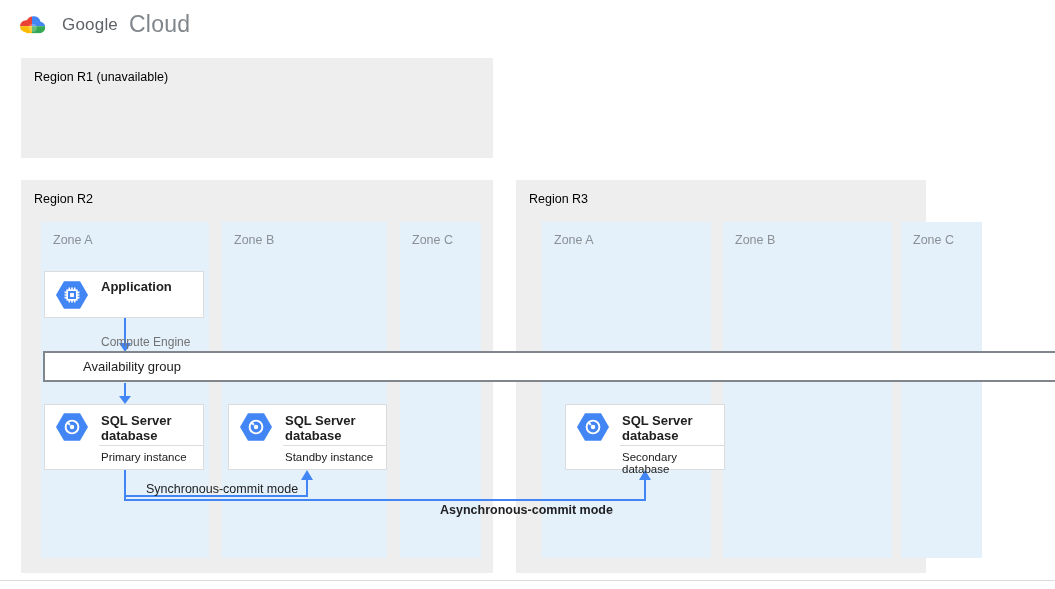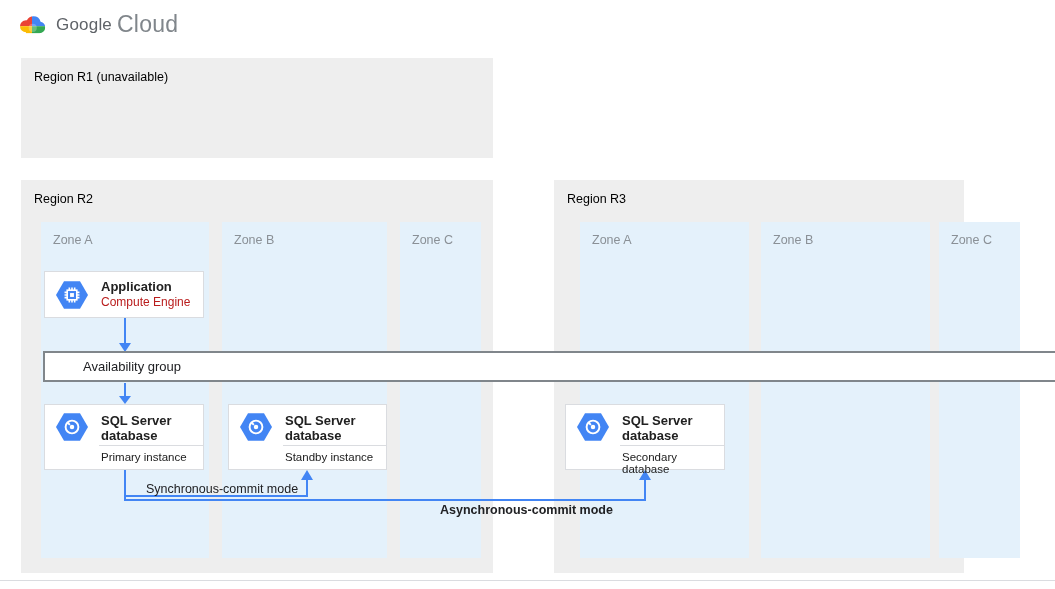--- a/index.html
+++ b/index.html
@@ -1,34 +1,34 @@
 <!DOCTYPE html>
 <html><head>
 <meta charset="utf-8">
 <style>
   html,body{margin:0;padding:0;background:#fff;}
   body{font-family:"Liberation Sans",sans-serif;-webkit-font-smoothing:antialiased;}
   .canvas{position:relative;width:1055px;height:589px;background:#ffffff;overflow:hidden;}
 
   
-  .logo{position:absolute;left:17px;top:11px;display:flex;align-items:center;gap:9px;}
+  .logo{position:absolute;left:17px;top:11px;display:flex;align-items:center;gap:15px;}
   .logo .brand{font-size:17px;color:#5f6368;font-weight:400;letter-spacing:.2px;}
   .logo .product{font-size:23px;color:#80868b;font-weight:400;letter-spacing:.2px;margin-left:-4px;}
 
   
   .region{position:absolute;background:#eeeeee;}
   .region-label{position:absolute;left:13px;top:12px;font-size:12.5px;color:#000000;}
   .zone{position:absolute;background:#e4f1fb;}
   .zone-label{position:absolute;left:12px;top:11px;font-size:12.5px;color:#8a9096;}
 
   
   .nodebox{position:absolute;background:#fff;border:1px solid #dadce0;box-sizing:border-box;z-index:5;}
   .hex{position:absolute;left:11px;}
   .node-title{position:absolute;left:56px;font-size:13px;font-weight:700;color:#212121;line-height:15px;}
-  .node-sub{position:absolute;left:56px;font-size:12px;color:#b91c1c;}
+  .node-sub{position:absolute;left:56px;font-size:12px;color:#737373;margin-top:40px;}
   .sql-title{top:8px;width:92px;}
   .divider{position:absolute;left:54px;right:0;top:40px;height:1px;background:#dadce0;}
   .instance{position:absolute;left:56px;top:46px;font-size:11.5px;color:#212121;}
 
   
   .bar{position:absolute;left:43px;top:351px;width:1015px;height:31px;background:#fff;
        border:2px solid #80868b;box-sizing:border-box;display:flex;align-items:center;
        justify-content:flex-start;z-index:5;padding-left:38px;}
   .bar span{font-size:13px;color:#202124;}
 
@@ -79,21 +79,21 @@
       <div class="zone-label">Zone A</div>
     </div>
     <div class="zone" style="left:201px;top:42px;width:165px;height:336px;">
       <div class="zone-label">Zone B</div>
     </div>
     <div class="zone" style="left:379px;top:42px;width:81px;height:336px;">
       <div class="zone-label">Zone C</div>
     </div>
   </div>
 
-  <div class="region" style="left:554px;top:180px;width:410px;height:393px;">
+  <div class="region" style="left:516px;top:180px;width:410px;height:393px;">
     <div class="region-label">Region R3</div>
     <div class="zone" style="left:26px;top:42px;width:169px;height:336px;">
       <div class="zone-label">Zone A</div>
     </div>
     <div class="zone" style="left:207px;top:42px;width:169px;height:336px;">
       <div class="zone-label">Zone B</div>
     </div>
     <div class="zone" style="left:385px;top:42px;width:81px;height:336px;">
       <div class="zone-label">Zone C</div>
     </div>

